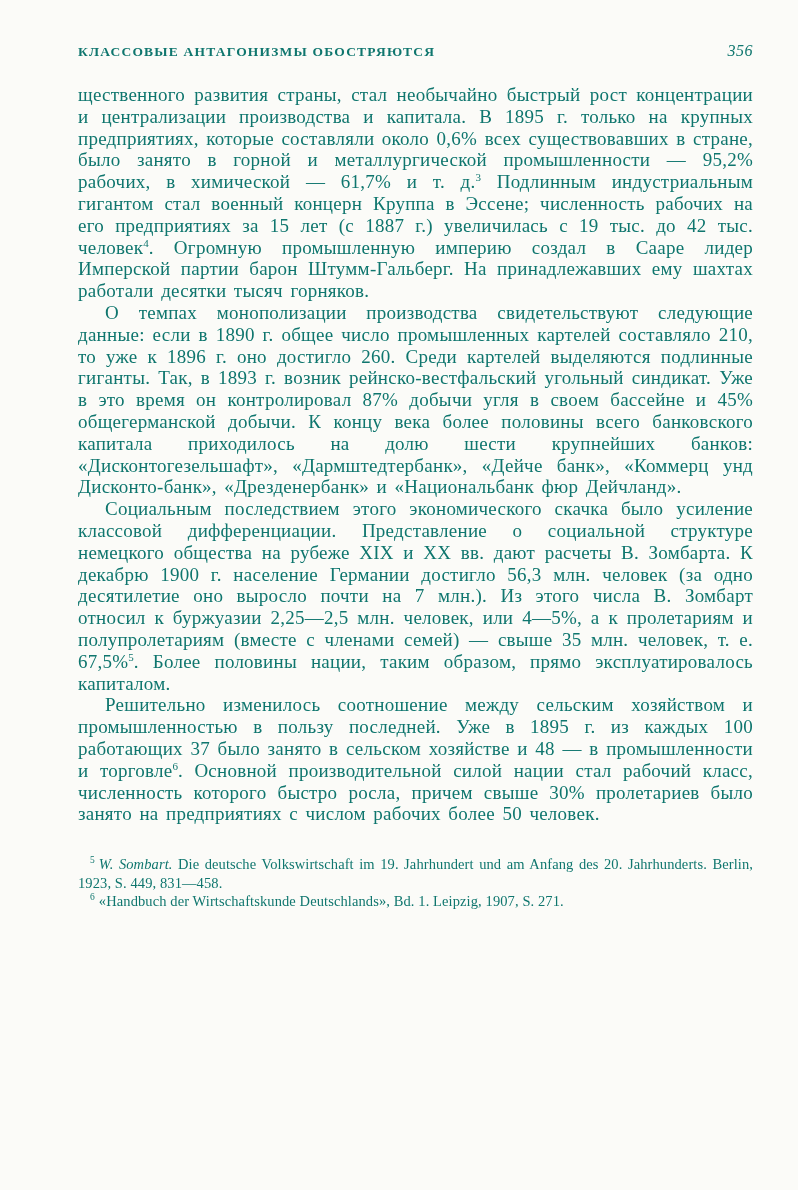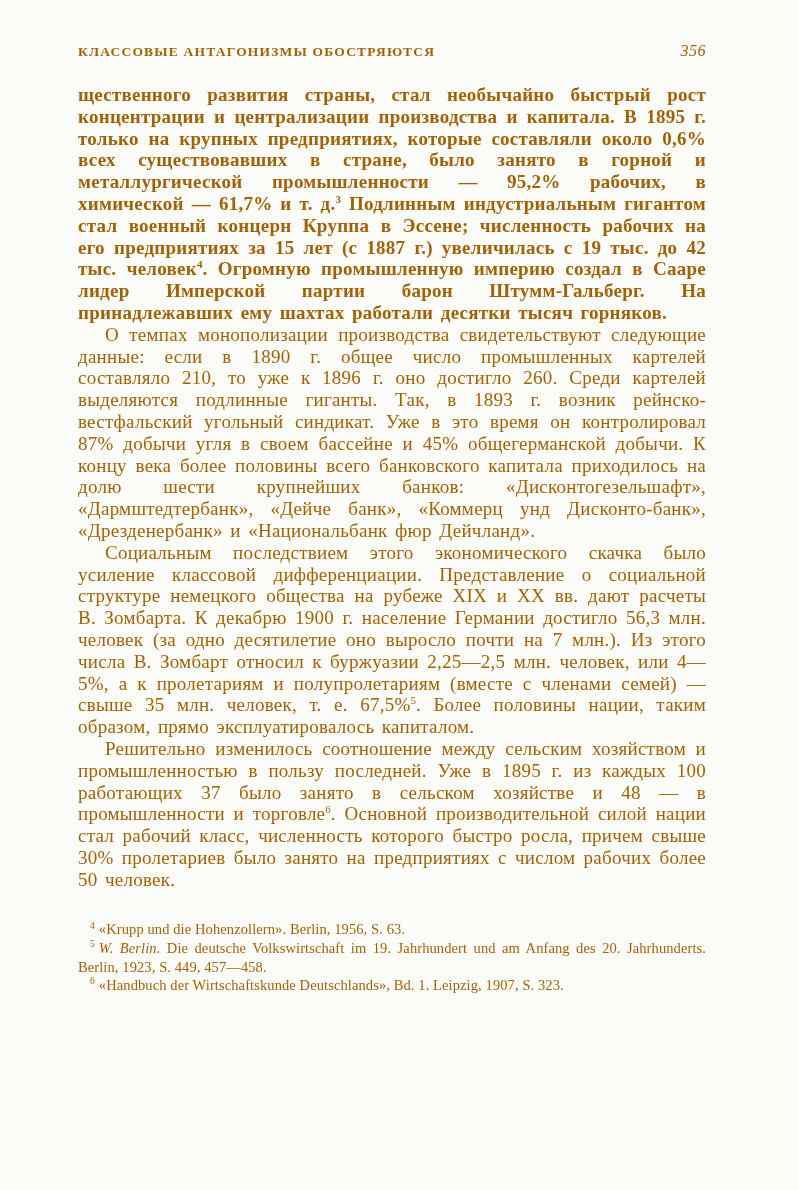--- a/index.html
+++ b/index.html
@@ -5,23 +5,23 @@
   html, body {
     margin: 0;
     padding: 0;
     background: #fbfbf8;
   }
   .page {
     position: relative;
     width: 798px;
     height: 1190px;
     box-sizing: border-box;
-    padding: 42px 92px 0 78px;
+    padding: 42px 45px 0 78px;
     background: #fbfbf8;
-    color: #a16207;
+    color: #0f766e;
     font-family: "Liberation Serif", "DejaVu Serif", serif;
     overflow: hidden;
   }
   .running-head {
     display: flex;
     justify-content: space-between;
     align-items: baseline;
     margin-bottom: 24px;
   }
   .running-title {
@@ -39,21 +39,20 @@
     margin: 0;
     text-align: justify;
     font-size: 19px;
     line-height: 21.8px;
     text-indent: 27px;
     letter-spacing: 0.25px;
     word-spacing: 2.5px;
   }
   .body-text p.noindent {
     text-indent: 0;
-    font-weight: bold;
   }
   sup.fn-ref {
     font-size: 11px;
     line-height: 0;
     vertical-align: super;
     letter-spacing: 0;
   }
   .footnotes {
     margin-top: 30px;
   }
@@ -93,21 +92,20 @@
 
     <p><span>Социальным последствием этого экономического скачка было усиление классовой дифференциации. Представление о социальной структуре немецкого общества на рубеже XIX и XX вв. дают расчеты В. Зомбарта. К декабрю 1900 г. население Германии достигло 56,3 млн. человек (за одно десятилетие оно выросло почти на 7 млн.). Из этого числа В. Зомбарт относил к буржуазии 2,25—2,5 млн. человек, или 4—5%, а к пролетариям и полупролетариям (вместе с членами семей) — свыше 35 млн. человек, т. е. 67,5%</span><sup class="fn-ref">5</sup><span>. Более половины нации, таким образом, прямо эксплуатировалось капиталом.</span></p>
 
     <p><span>Решительно изменилось соотношение между сельским хозяйством и промышленностью в пользу последней. Уже в 1895 г. из каждых 100 работающих 37 было занято в сельском хозяйстве и 48 — в промышленности и торговле</span><sup class="fn-ref">6</sup><span>. Основной производительной силой нации стал рабочий класс, численность которого быстро росла, причем свыше 30% пролетариев было занято на предприятиях с числом рабочих более 50 человек.</span></p>
 
   </div>
 
   <div class="footnotes">
 
 
-    <p><sup class="fn-marker">4</sup><span class="fn-author"></span><span>«Krupp und die Hohenzollern». Berlin, 1956, S. 63.</span></p>
 
-    <p><sup class="fn-marker">5</sup><span class="fn-author">W. Berlin.</span><span> Die deutsche Volkswirtschaft im 19. Jahrhundert und am Anfang des 20. Jahrhunderts. Berlin, 1923, S. 449, 457—458.</span></p>
+    <p><sup class="fn-marker">5</sup><span class="fn-author">W. Sombart.</span><span> Die deutsche Volkswirtschaft im 19. Jahrhundert und am Anfang des 20. Jahrhunderts. Berlin, 1923, S. 449, 831—458.</span></p>
 
-    <p><sup class="fn-marker">6</sup><span class="fn-author"></span><span>«Handbuch der Wirtschaftskunde Deutschlands», Bd. 1. Leipzig, 1907, S. 323.</span></p>
+    <p><sup class="fn-marker">6</sup><span class="fn-author"></span><span>«Handbuch der Wirtschaftskunde Deutschlands», Bd. 1. Leipzig, 1907, S. 271.</span></p>
 
   </div>
 
 </div>
 
 </body></html>

